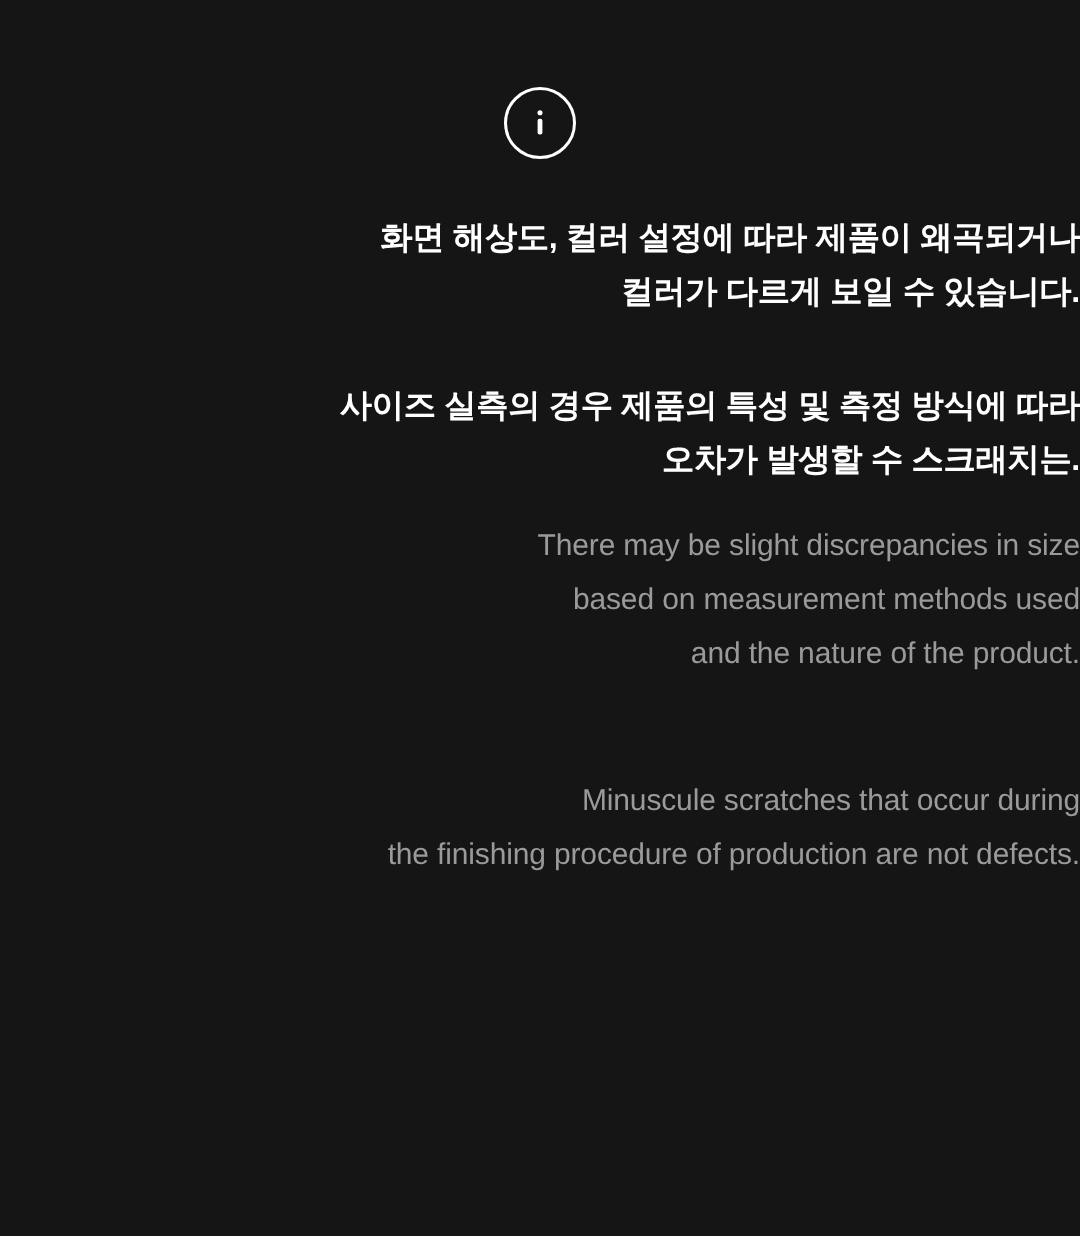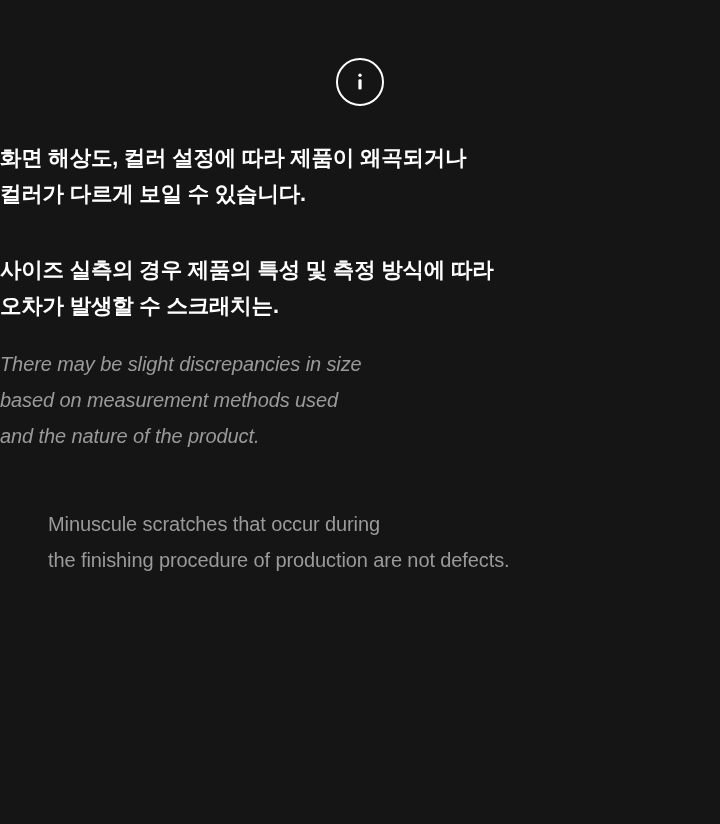--- a/index.html
+++ b/index.html
@@ -31,21 +31,21 @@
     display: flex;
     align-items: center;
     justify-content: center;
     margin-bottom: 34px;
   }
   .info-icon svg {
     display: block;
   }
   .notice-block {
     width: 100%;
-    text-align: left;
+    text-align: right;
   }
   .notice-block + .notice-block {
     margin-top: 40px;
   }
   .ko {
     color: #ffffff;
     font-size: 21.5px;
     font-weight: bold;
     line-height: 36px;
     letter-spacing: -0.2px;
@@ -54,22 +54,22 @@
   }
   .en {
     color: #9a9a9a;
     font-size: 20px;
     font-weight: normal;
     line-height: 36px;
     letter-spacing: -0.1px;
     margin: 12px 0 0 0;
     white-space: pre-line;
   }
-  .block-2 .en { margin-top: 22px; font-style: italic; }
-  .block-3 .en { margin-top: 12px; padding-left: 48px; }
+  .block-2 .en { margin-top: 22px; }
+  .block-3 .en { margin-top: 22px; padding-left: 48px; }
 </style>
 </head>
 <body>
 
 <div class="page">
 
   <div class="info-icon">
     <svg width="22" height="22" viewBox="0 0 22 22" aria-hidden="true">
       <circle cx="11" cy="4.2" r="1.7" fill="#ffffff"></circle>
       <rect x="9.4" y="8.2" width="3.2" height="10.4" rx="1.3" fill="#ffffff"></rect>

